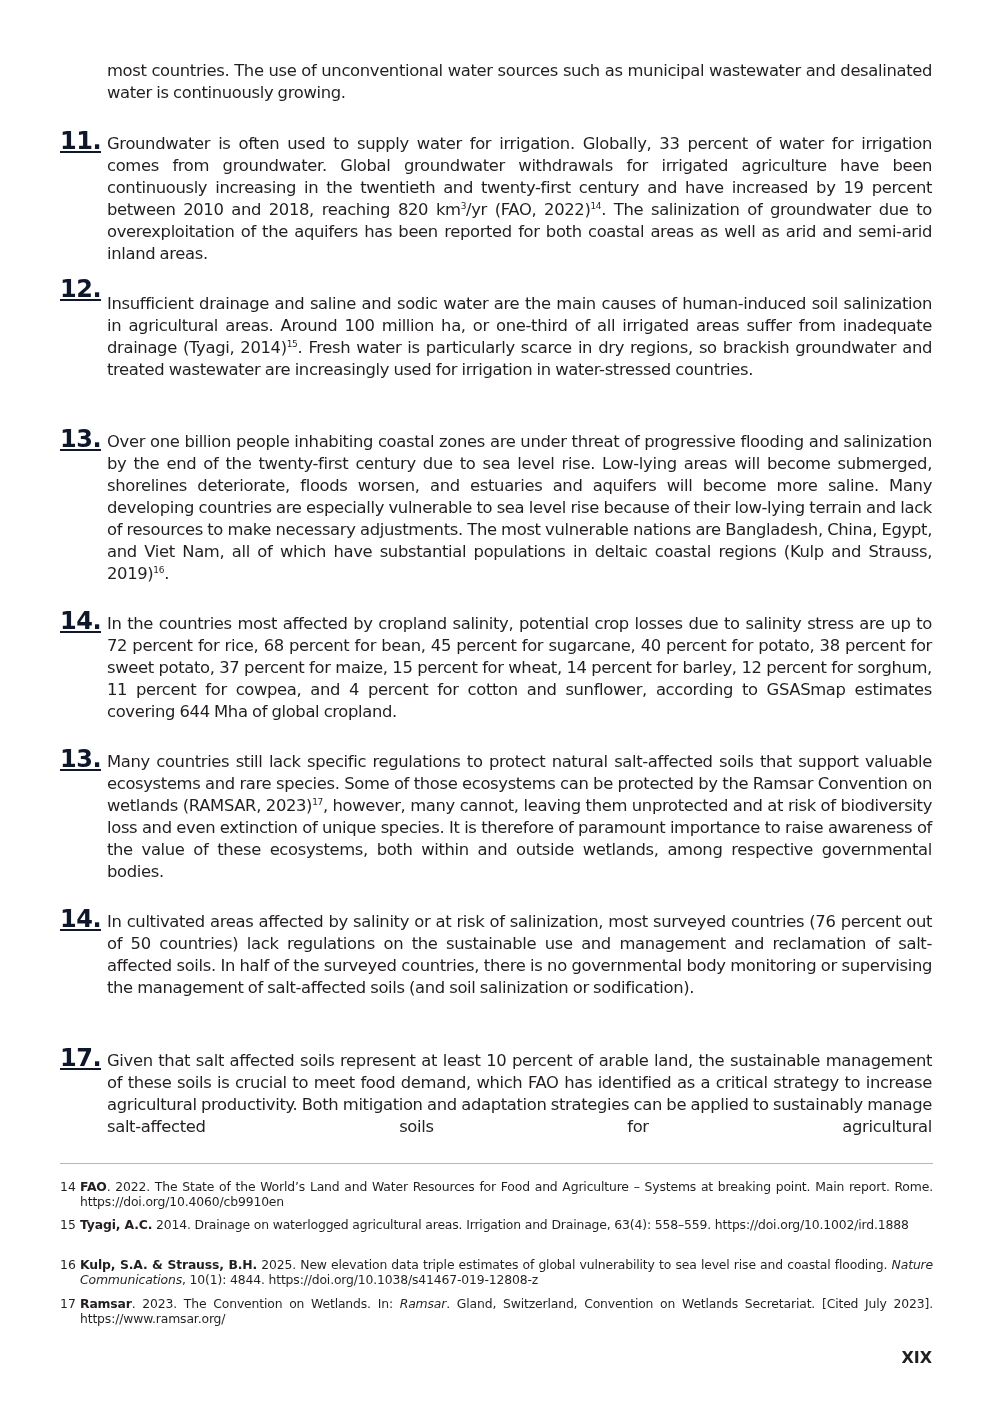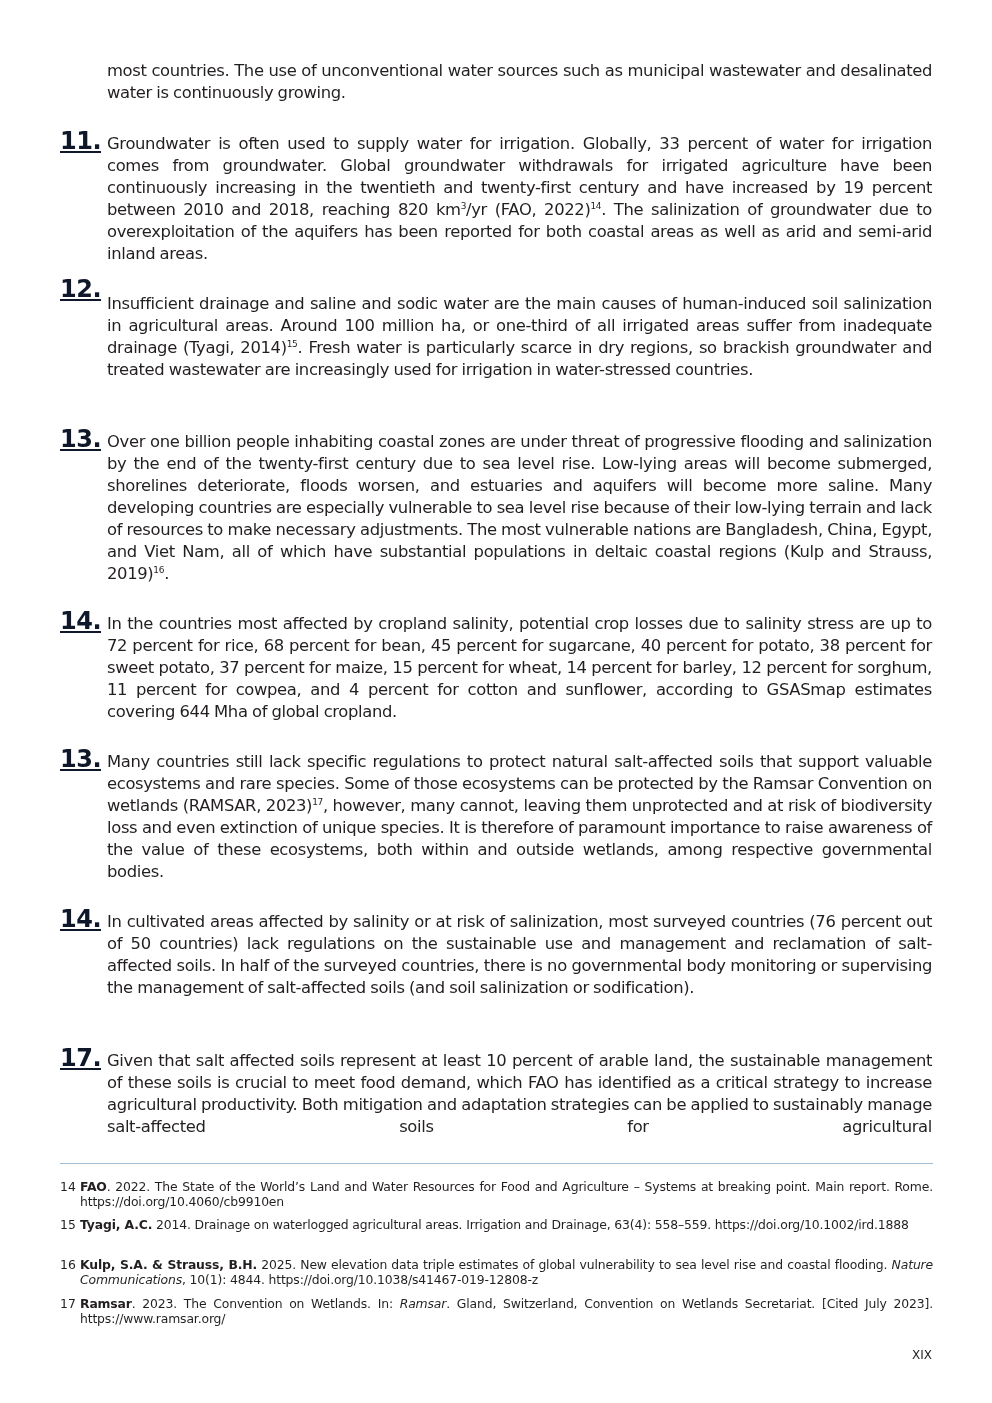--- a/index.html
+++ b/index.html
@@ -10,21 +10,21 @@
           text-align: justify; letter-spacing: -0.35px; word-spacing: -0.5px; }
   .num { position: absolute; left: 60px; color: #0f172a; font-weight: bold; font-size: 24px;
          line-height: 26px; letter-spacing: -0.5px; text-decoration: underline; }
   sup { font-size: 9px; line-height: 0; vertical-align: 6px; }
   .rule { position: absolute; left: 60px; top: 1163px; width: 873px; height: 1px; background: #9fbdd4; }
   .fn { position: absolute; left: 60px; width: 873px; font-size: 12.4px; line-height: 15px; }
   .fn .fnum { position: absolute; left: 0; top: 0; }
   .fn .ftext { margin-left: 20px; text-align: justify; letter-spacing: -0.15px; }
   .fn b { font-weight: bold; }
   .fn i { font-style: italic; }
-  .pagenum { position: absolute; right: 60px; top: 1348px; font-size: 12px; }
+  .pagenum { position: absolute; right: 60px; top: 1348px; font-size: 16px; font-weight: bold; }
 </style>
 </head>
 <body>
 
 <div class="page">
 
   <div class="para" style="top:60px">most countries. The use of unconventional water sources such as municipal wastewater and desalinated water is continuously growing.</div>
 
   <div class="num" style="top:128px">11.</div>
   <div class="para" style="top:133px"><span>Groundwater is often used to supply water for irrigation. Globally, 33 percent of water for irrigation comes from groundwater. Global groundwater withdrawals for irrigated agriculture have been continuously increasing in the twentieth and twenty-first century and have increased by 19 percent between 2010 and 2018, reaching 820 km</span><sup>3</sup><span>/yr (FAO, 2022)</span><sup>14</sup><span>. The salinization of groundwater due to overexploitation of the aquifers has been reported for both coastal areas as well as arid and semi-arid inland areas.</span></div>

